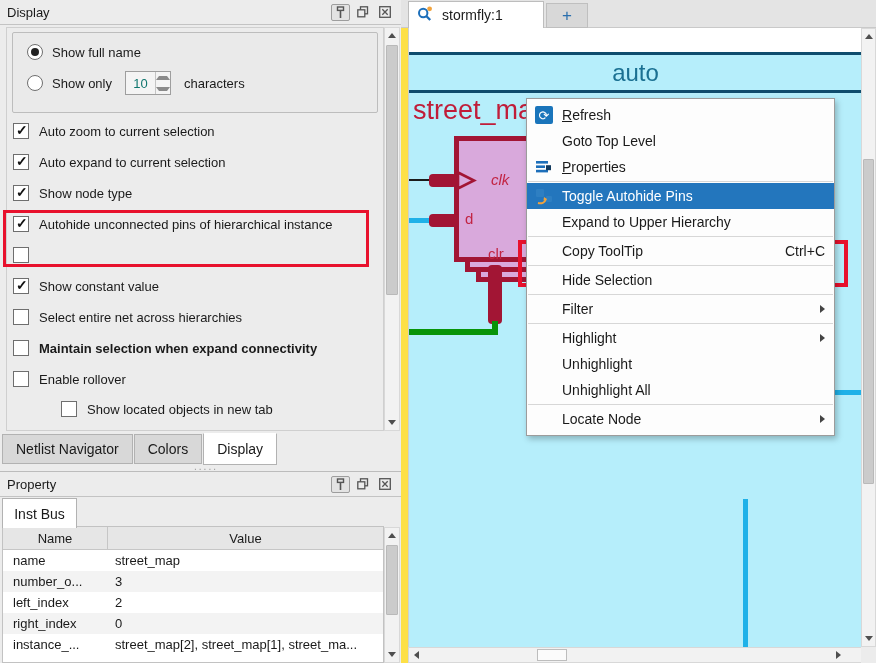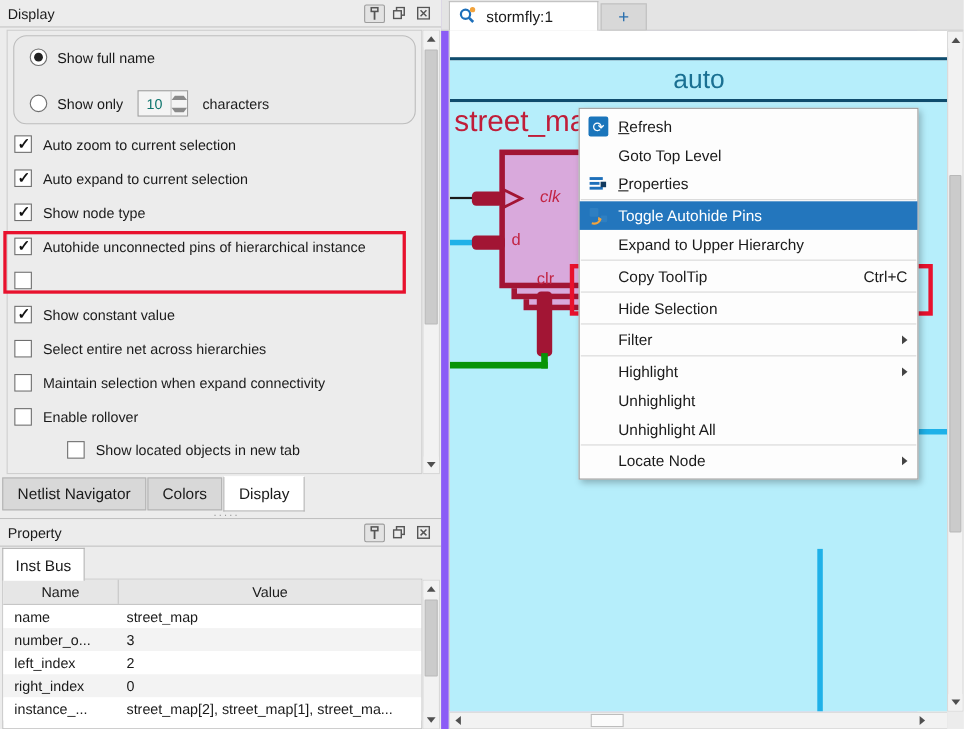--- a/index.html
+++ b/index.html
@@ -17,21 +17,21 @@
   .panel-title { flex:1; font-size:13px; }
   .win-btns { display:flex; align-items:center; gap:3px; }
   .win-btn { width:19px; height:17px; display:flex; align-items:center; justify-content:center; }
   .win-btn.framed { border:1px solid #9d9d9d; border-radius:2px; background:#e3e3e3; }
 
   
   #display-panel { left:0; top:0; width:401px; height:433px; background:#ececec; }
   #display-frame { left:6px; top:27px; width:378px; height:404px;
     border:1px solid #cfcfcf; background:#ececec; }
   #name-group { left:12px; top:32px; width:366px; height:81px;
-    border:1px solid #bdbdbd; border-radius:12px; background:#eaeaea; }
+    border:1px solid #bdbdbd; border-radius:2px; background:#eaeaea; }
   .radio-row { position:absolute; left:14px; display:flex; align-items:center; gap:9px; height:20px; }
   .radio { width:16px; height:16px; border:1px solid #6f6f6f; border-radius:50%; background:#fff; position:relative; }
   .radio.selected::after { content:""; position:absolute; left:3px; top:3px; width:8px; height:8px;
     border-radius:50%; background:#222; }
   .spinbox { width:46px; height:24px; border:1px solid #9e9e9e; background:#f4f4f4;
     display:flex; align-items:stretch; margin:0 4px; }
   .spin-val { flex:1; display:flex; align-items:center; justify-content:center; color:#0f766e; }
   .spin-btns { width:15px; border-left:1px solid #c4c4c4; display:flex; flex-direction:column; }
   .spin-btns span { flex:1; display:flex; align-items:center; justify-content:center; }
   .tri-up   { width:0; height:0; border-left:3px solid transparent; border-right:3px solid transparent; border-bottom:4px solid #8a8a8a; }
@@ -75,21 +75,21 @@
   .th { display:flex; align-items:center; justify-content:center; font-size:13px; }
   .th-name { width:105px; border-right:1px solid #c6c6c6; }
   .th-value { flex:1; }
   .tr { display:flex; height:21px; align-items:center; background:#fff; }
   .tr.alt { background:#f3f3f3; }
   .td-name { width:105px; padding-left:10px; }
   .td-value { flex:1; padding-left:7px; white-space:nowrap; overflow:hidden; }
   #prop-scroll { left:384px; top:527px; width:16px; height:136px; }
 
   
-  #right-region { left:401px; top:0; width:433px; height:663px; background:#8b5cf6; }
+  #right-region { left:401px; top:0; width:433px; height:663px; background:#fde047; }
   #schem-tabbar { position:absolute; left:0; top:0; width:475px; height:28px; background:#e4e4e4; border-bottom:1px solid #c9c9c9; }
   #schem-tab { position:absolute; left:7px; top:1px; width:136px; height:27px; background:#fff;
     border:1px solid #bdbdbd; border-bottom:none; display:flex; align-items:center; gap:8px; padding:0 8px; font-size:14px; }
   #new-tab { position:absolute; left:145px; top:3px; width:42px; height:25px; background:#d8d8d8;
     border:1px solid #bfbfbf; display:flex; align-items:center; justify-content:center;
     color:#2a6fae; font-size:17px; }
 
   #viewport { position:absolute; left:7px; top:28px; width:454px; height:619px; background:#fff;
     border-left:1px solid #cfcfcf; overflow:hidden; }
   .navy-line { position:absolute; left:0; width:100%; height:3px; background:#0f4c6d; }
@@ -156,21 +156,21 @@
       </div>
     </div>
 
     <div id="display-frame" class="abs"></div>
 
     <div id="name-group" class="abs">
       <div class="radio-row" style="top:9px;">
         <span class="radio selected"></span>
         <span>Show full name</span>
       </div>
-      <div class="radio-row" style="top:51px;align-items:center;">
+      <div class="radio-row" style="top:40px;align-items:center;">
         <span class="radio"></span>
         <span>Show only</span>
         <span class="spinbox">
           <span class="spin-val">10</span>
           <span class="spin-btns">
             <span>
                 <span class="tri-up"></span>
               </span>
             <span>
                 <span class="tri-down"></span>
@@ -201,21 +201,21 @@
       <span class="checkbox"></span>
     </div>
     <div class="cb-row" style="top:276px;">
       <span class="checkbox checked"></span>
       <span>Show constant value</span>
     </div>
     <div class="cb-row" style="top:307px;">
       <span class="checkbox"></span>
       <span>Select entire net across hierarchies</span>
     </div>
-    <div class="cb-row" style="top:338px;">
+    <div class="cb-row" style="top:338px;font-weight:bold;">
       <span class="checkbox"></span>
       <span>Maintain selection when expand connectivity</span>
     </div>
     <div class="cb-row" style="top:369px;">
       <span class="checkbox"></span>
       <span>Enable rollover</span>
     </div>
     <div class="cb-row" style="top:399px;padding-left:48px;">
       <span class="checkbox"></span>
       <span>Show located objects in new tab</span>

